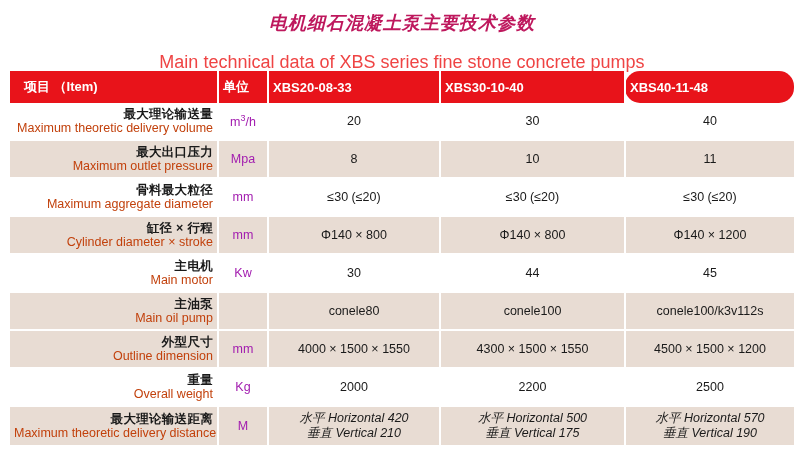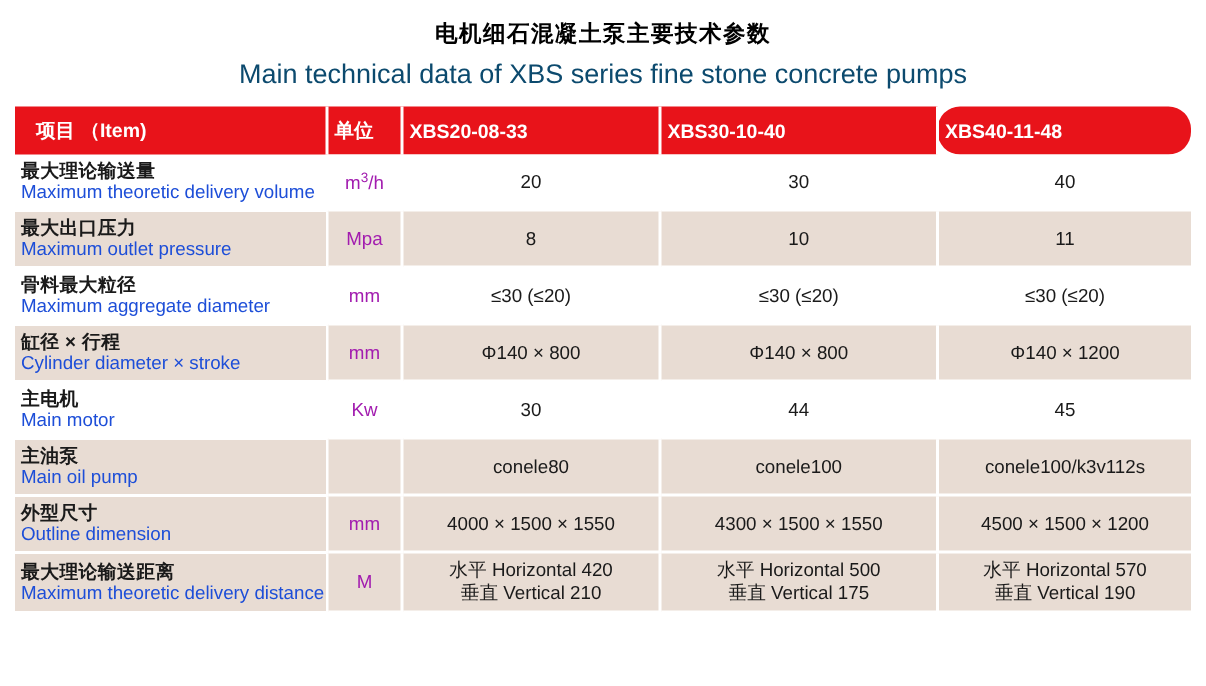--- a/index.html
+++ b/index.html
@@ -19,32 +19,33 @@
     height: 457px;
     background: #ffffff;
   }
 
   
   .titles {
     padding-top: 10px;
     text-align: center;
   }
   .title-cn {
-    font-size: 15px;
+    font-size: 18px;
     font-weight: bold;
-    color: #000000;
+    color: #be185d;
     letter-spacing: 1px;
     line-height: 26px;
+    font-style: italic;
   }
   .title-en {
     font-size: 18px;
     font-weight: normal;
-    color: #0c4a6e;
+    color: #ef4444;
     line-height: 26px;
-    margin-top: 0;
+    margin-top: 13px;
   }
 
   
   .table-wrap {
     position: absolute;
     left: 10px;
     top: 71px;
     width: 784px;
   }
   table.spec {
@@ -91,48 +92,49 @@
     font-size: 12.5px;
     color: #1a1a1a;
     text-align: center;
     vertical-align: middle;
     border-right: 2px solid #ffffff;
     border-bottom: 2px solid #ffffff;
   }
   tbody td.v-last { border-right: none; }
 
   td.item-cell {
-    text-align: left;
+    text-align: right;
     padding-left: 14px;
     line-height: 14px;
     position: relative;
     overflow: visible;
   }
   .item-cn {
     display: block;
     font-size: 12.5px;
     font-weight: bold;
     color: #1a1a1a;
     letter-spacing: 0.3px;
   }
   .item-en {
     display: block;
     font-size: 12.5px;
-    color: #1d4ed8;
+    color: #c2410c;
     white-space: nowrap;
   }
   td.unit-cell {
     font-size: 12.5px;
     color: #a21caf;
   }
   .sup3 { font-size: 9px; vertical-align: super; }
 
   .val-multi {
     line-height: 15px;
     white-space: nowrap;
+    font-style: italic;
   }
   .val-multi span { display: block; }
 </style>
 </head>
 <body>
 
 <div id="page">
 
   <div class="titles">
     <div class="title-cn">电机细石混凝土泵主要技术参数</div>
@@ -221,20 +223,30 @@
           <tr class="even">
             <td class="item-cell">
               <span class="item-cn">外型尺寸</span>
               <span class="item-en">Outline dimension</span>
             </td>
             <td class="unit-cell">mm</td>
             <td>4000 × 1500 × 1550</td>
             <td>4300 × 1500 × 1550</td>
             <td class="v-last">4500 × 1500 × 1200</td>
           </tr>
+          <tr class="odd">
+            <td class="item-cell">
+              <span class="item-cn">重量</span>
+              <span class="item-en">Overall weight</span>
+            </td>
+            <td class="unit-cell">Kg</td>
+            <td>2000</td>
+            <td>2200</td>
+            <td class="v-last">2500</td>
+          </tr>
           <tr class="even">
             <td class="item-cell">
               <span class="item-cn">最大理论输送距离</span>
               <span class="item-en">Maximum theoretic delivery distance</span>
             </td>
             <td class="unit-cell">M</td>
             <td>
               <div class="val-multi">
                 <span>水平 Horizontal 420</span>
                 <span>垂直 Vertical 210</span>

